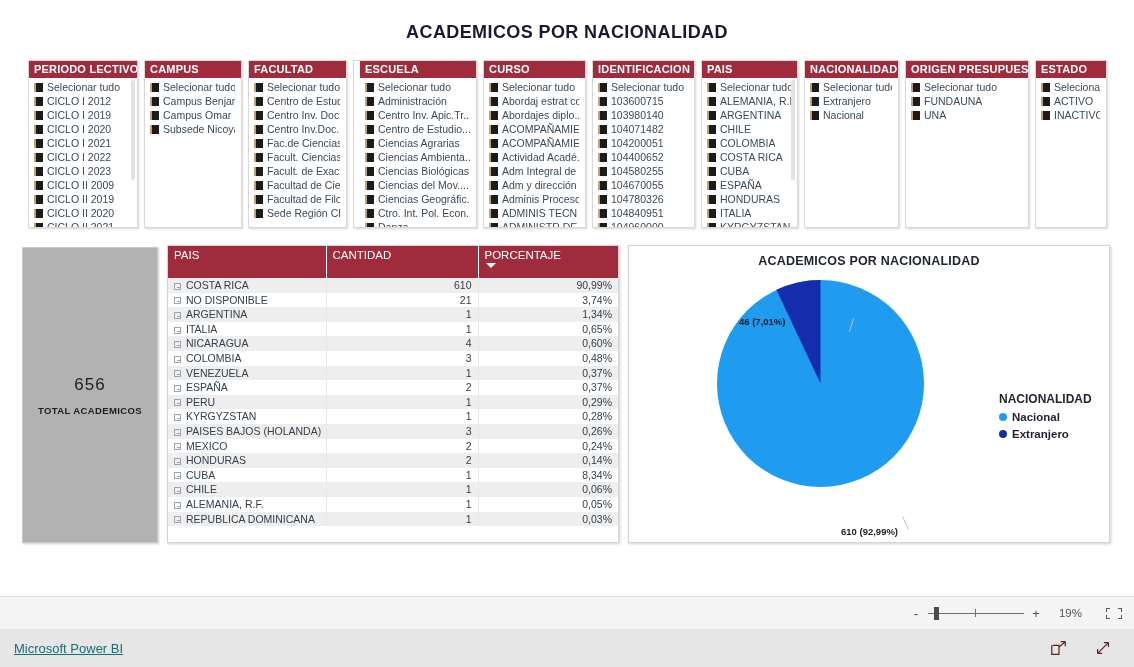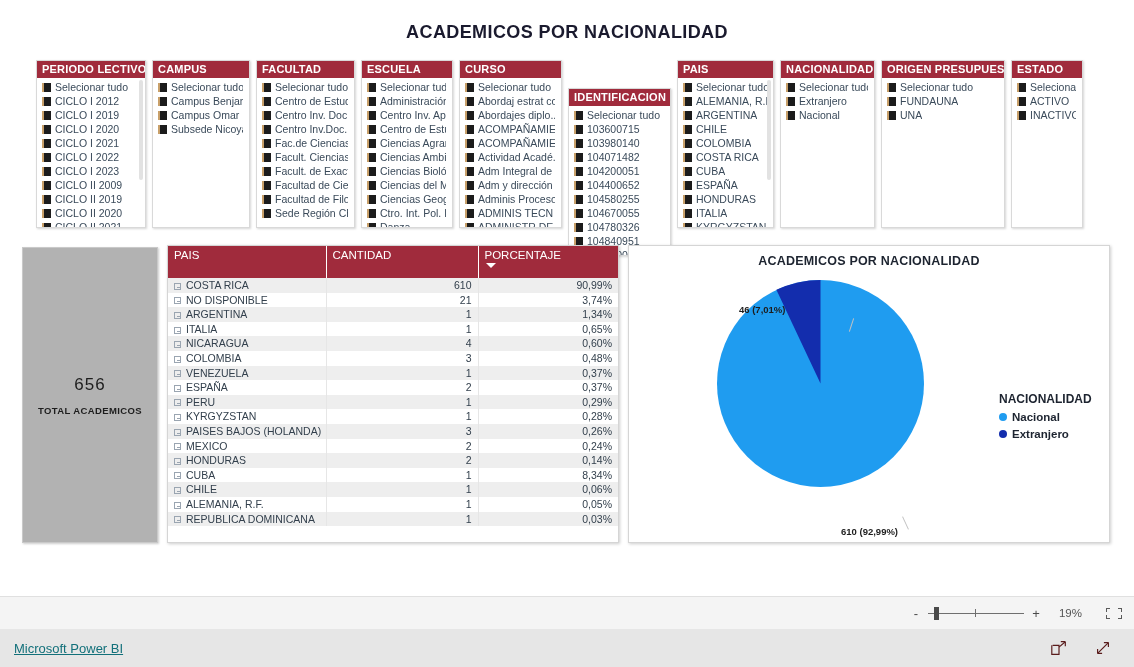--- a/index.html
+++ b/index.html
@@ -14,23 +14,23 @@
   
   #report-title {
     position: absolute; left: 0; top: 22px; width: 1134px;
     text-align: center;
     font-size: 18px; font-weight: bold; letter-spacing: .4px;
     color: #1a1a2e;
   }
 
   
   #slicer-row {
-    position: absolute; left: 36px; top: 60px;
+    position: absolute; left: 28px; top: 60px;
     width: 1082px; height: 168px;
-    display: flex; gap: 6px; align-items: flex-start;
+    display: flex; gap: 6px; align-items: flex-end;
   }
   .slicer {
     background:#fff;
     border: 1px solid #d9d9d9;
     box-shadow: 1px 1px 2px rgba(0,0,0,.16);
     height: 168px;
     overflow: hidden;
     position: relative;
     flex: 0 0 auto;
   }
@@ -151,21 +151,21 @@
   }
   #pie-area { position: relative; width: 482px; height: 268px; }
   #pie {
     position: absolute; left: 88px; top: 12px;
     width: 207px; height: 207px;
   }
   .pie-label {
     position: absolute; font-size: 9.5px; font-weight: bold; color: #1d1d1d;
     white-space: nowrap;
   }
-  #lbl-extranjero { left: 110px; top: 36px; }
+  #lbl-extranjero { left: 110px; top: 48px; }
   #lbl-nacional  { left: 212px; top: 258px; }
   .leader { position:absolute; background:#c2c2c2; }
   #legend { position: absolute; left: 370px; top: 124px; }
   #legend-title { font-size: 12px; font-weight: bold; color: #1d2430; margin-bottom: 2px; }
   .legend-item { display: flex; align-items: center; gap: 5px; font-size: 11.5px; font-weight: bold; color: #1d2430; height: 17px; }
   .legend-dot { width: 8px; height: 8px; border-radius: 50%; flex: 0 0 8px; }
 
   
   #statusbar {
     position: absolute; left: 0; top: 596px; width: 1134px; height: 33px;
@@ -316,21 +316,21 @@
           <div class="slicer-item">
             <span class="cbx"></span>
             <span class="lbl">Facultad de Filoso...</span>
           </div>
           <div class="slicer-item">
             <span class="cbx"></span>
             <span class="lbl">Sede Región Chor...</span>
           </div>
         </div>
       </div>
-      <div class="slicer" style="width: 92px;">
+      <div class="slicer" style="width: 124px; padding-left: 6px;">
         <div class="slicer-head">ESCUELA</div>
         <div class="slicer-body">
           <div class="slicer-item">
             <span class="cbx"></span>
             <span class="lbl">Selecionar tudo</span>
           </div>
           <div class="slicer-item">
             <span class="cbx"></span>
             <span class="lbl">Administración</span>
           </div>

